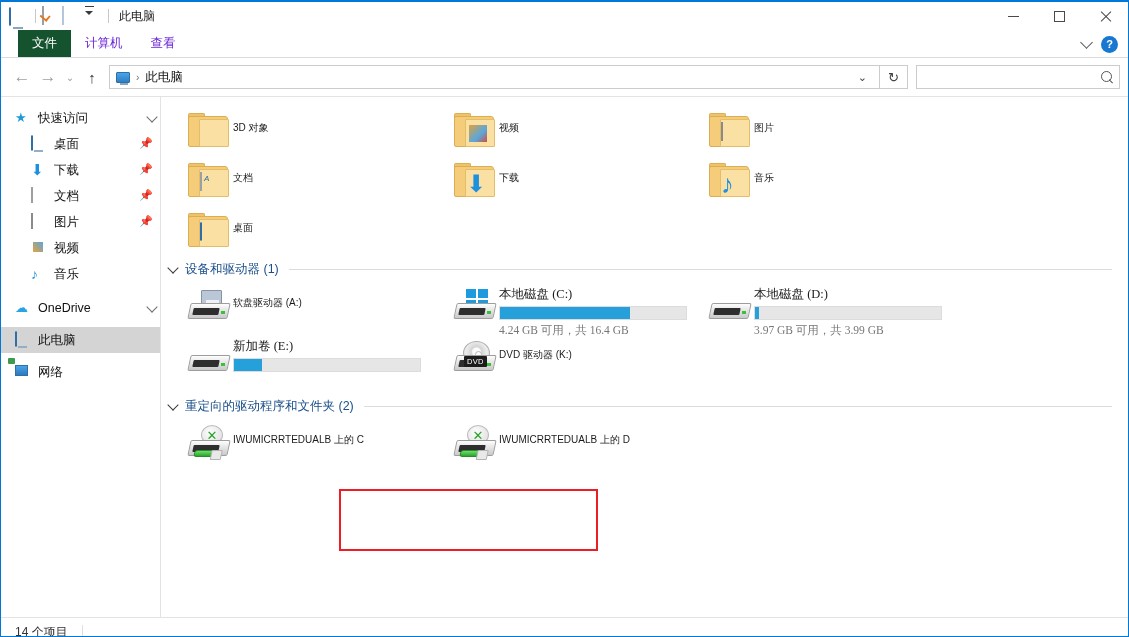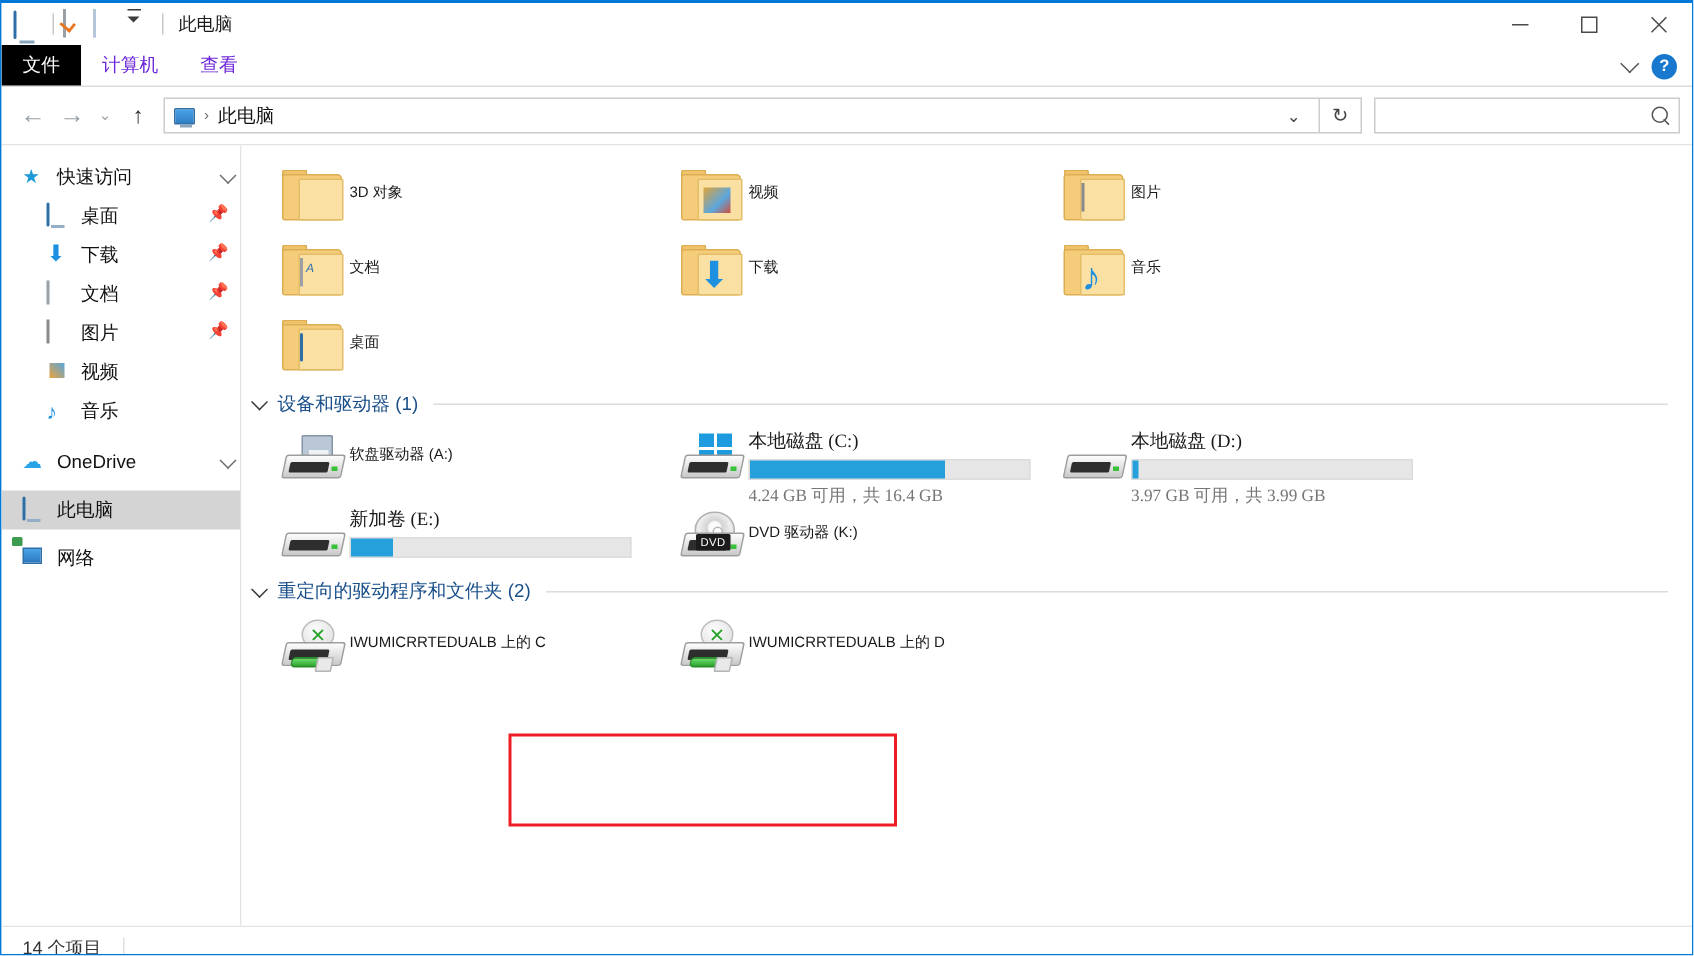--- a/index.html
+++ b/index.html
@@ -47,21 +47,21 @@
 
   
   #ribbon {
     position: relative;
     height: 28px;
     background: #ffffff;
     display: flex; align-items: stretch;
     border-bottom: 1px solid #dcdcdc;
   }
   .rtab { display:flex; align-items:center; padding:0 14px; font-size:12.5px; color:#6d28d9; }
-  .rtab.active { background:#000000; color:#ffffff; }
+  .rtab.active { background:#14532d; color:#ffffff;margin-left:17px; }
   #ribbon-right { position:absolute; right:4px; top:0; height:28px; display:flex; align-items:center; gap:10px; padding-right:6px;}
   .chev-down { width:9px; height:9px; border-right:1.4px solid #555; border-bottom:1.4px solid #555; transform:rotate(45deg); margin-bottom:4px;}
   .help-circle { width:17px;height:17px;border-radius:50%;background:#1878d0;color:#fff;font-size:11px;display:flex;align-items:center;justify-content:center;font-weight:bold;}
 
   
   #addrbar { height: 38px; background:#ffffff; display:flex; align-items:center; padding:0 8px; gap:0; }
   .navbtn { width:26px;height:26px;display:flex;align-items:center;justify-content:center;color:#9aa0a6;font-size:17px;}
   .navbtn.up { color:#333; font-size:15px;}
   .navbtn.small { width:18px; font-size:10px;}
   #addrfield {
@@ -468,21 +468,21 @@
                 <span class="slot"></span>
                 <span class="led"></span>
                 <span class="dvdlbl">DVD</span>
               </span>
           </span>
           <span class="tile-txt">DVD 驱动器 (K:)</span>
         </div>
         <div></div>
       </div>
 
-      <div class="section-head" style="margin-top:0">
+      <div class="section-head" style="margin-top:12px">
         <span class="sec-chev"></span>
         <span class="sec-title">重定向的驱动程序和文件夹 (2)</span>
         <span class="sec-rule"></span>
       </div>
 
       <div class="grid">
         <div class="tile drv">
           <span class="tile-ico">
             <span class="hdd">
                 <span class="netx">✕</span>

